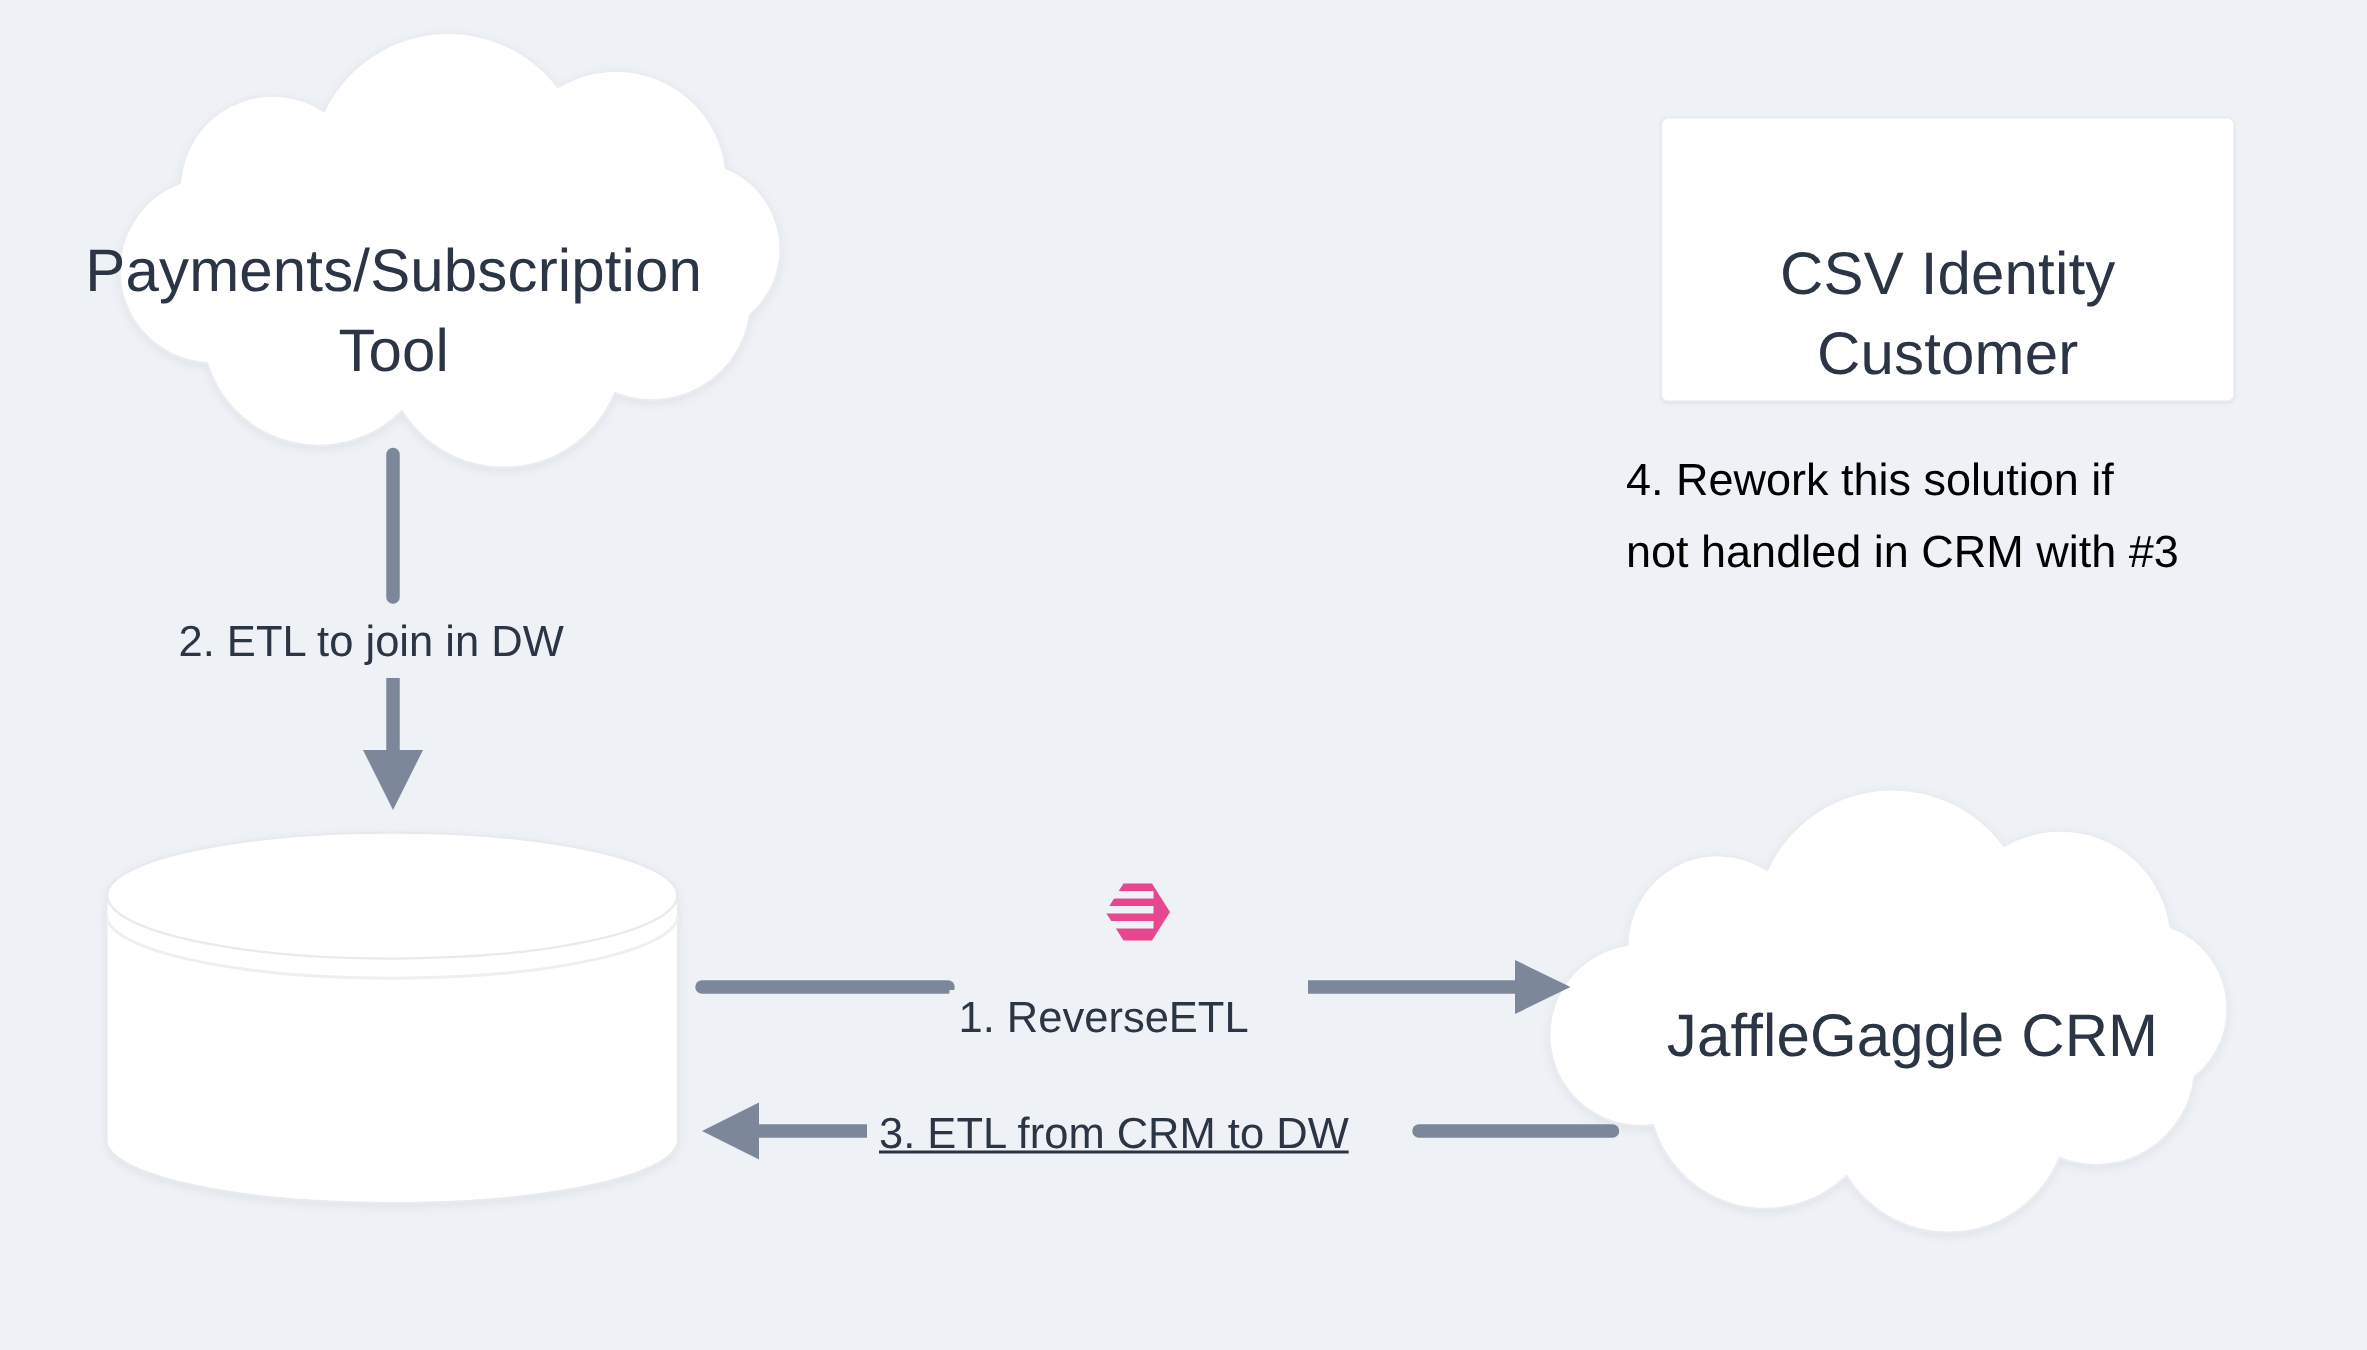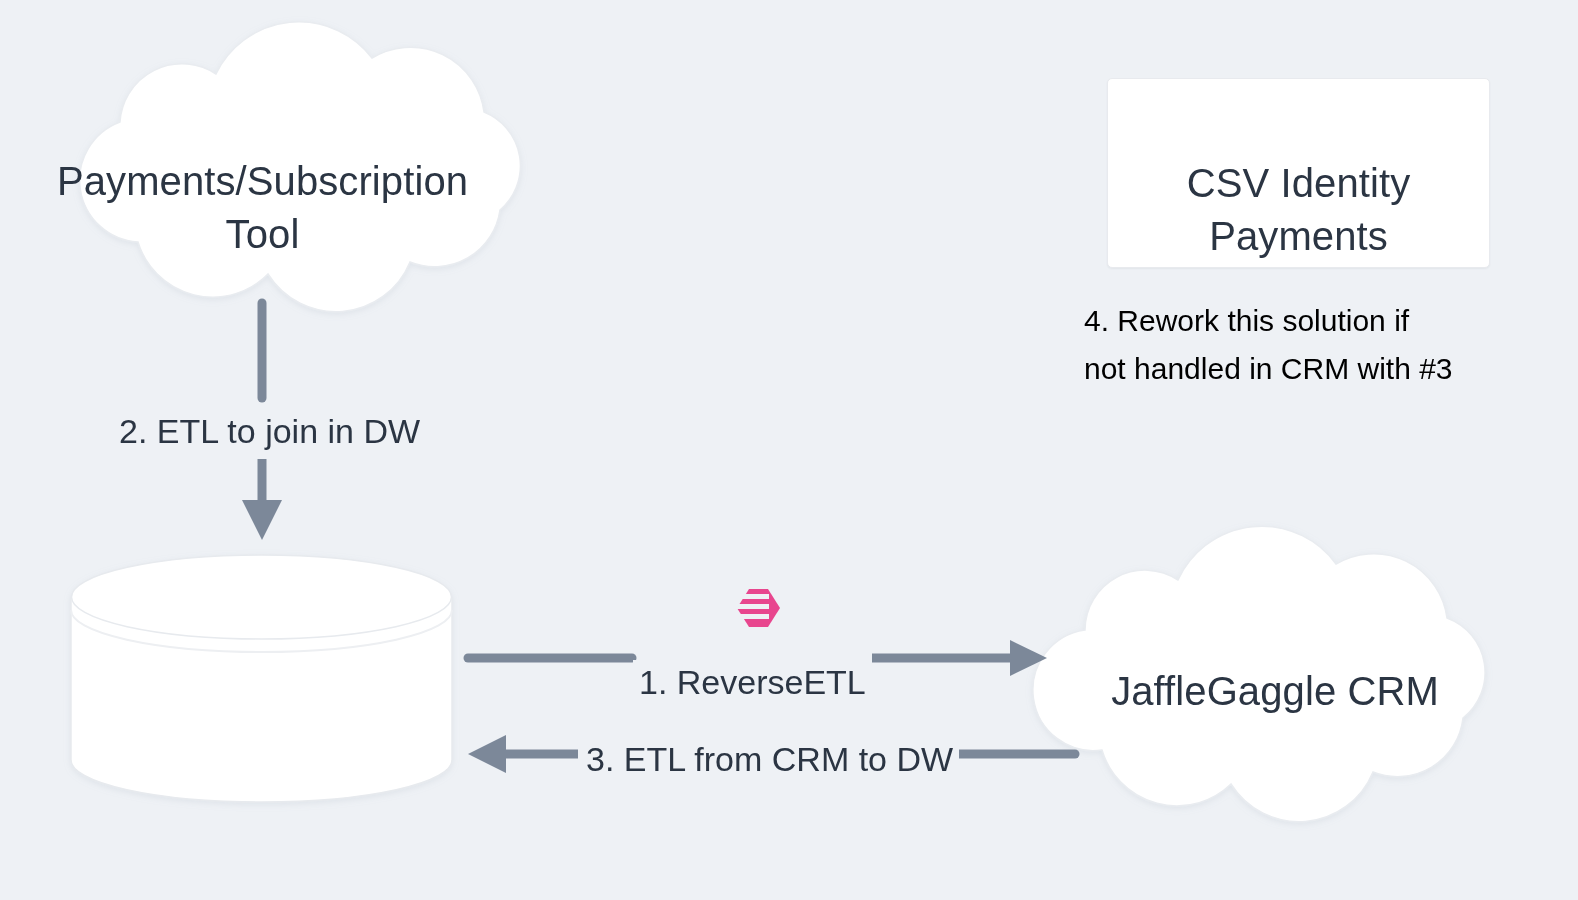--- a/index.html
+++ b/index.html
@@ -25,21 +25,21 @@
     line-height: 1.32;
     text-align: center;
     letter-spacing: 0.1px;
     white-space: pre-line;
     z-index: 6;
     pointer-events: none;
   }
   .edge-label {
     position: absolute;
     color: #2b3543;
-    font-size: 34px;
+    font-size: 29px;
     line-height: 1.34;
     background: #eef1f5;
     text-align: center;
     white-space: nowrap;
     z-index: 5;
   }
   .note-text {
     position: absolute;
     color: #000000;
     font-size: 30px;
@@ -142,27 +142,27 @@
     <svg viewBox="0 0 48 44" width="48" height="44" xmlns="http://www.w3.org/2000/svg">
       <path fill="#e8468e" d="M14 3 L33 3 L45 22 L33 41 L14 41 L2 22 Z"></path>
       <rect x="0" y="8" width="34" height="5" fill="#eef1f5"></rect>
       <rect x="0" y="18" width="34" height="5" fill="#eef1f5"></rect>
       <rect x="0" y="28" width="34" height="5" fill="#eef1f5"></rect>
     </svg>
   </div>
 
   <div class="node-label" style="left:20px; top:155px; width:485px;">Payments/Subscription Tool</div>
 
-  <div class="node-label" style="left:1107px; top:157px; width:383px;">CSV Identity Payments</div>
+  <div class="node-label" style="left:1107px; top:157px; width:383px;">CSV Identity Customer</div>
 
 
   <div class="node-label" style="left:1085px; top:665px; width:380px;">JaffleGaggle CRM</div>
 
   <div class="edge-label" style="left:633px; top:660px; padding:0 6px;">1. ReverseETL</div>
 
   <div class="edge-label" style="left:113px; top:405px; padding:4px 6px;">2. ETL to join in DW</div>
 
-  <div class="edge-label" style="left:580px; top:737px; padding:0 6px;">3. ETL from CRM to DW</div>
+  <div class="edge-label" style="left:580px; top:737px; padding:0 6px;text-decoration:underline;">3. ETL from CRM to DW</div>
 
   <div class="note-text" style="left:1084px; top:297px; width:470px;">4. Rework this solution if
 not handled in CRM with #3</div>
 
 </div>
 
 </body></html>

